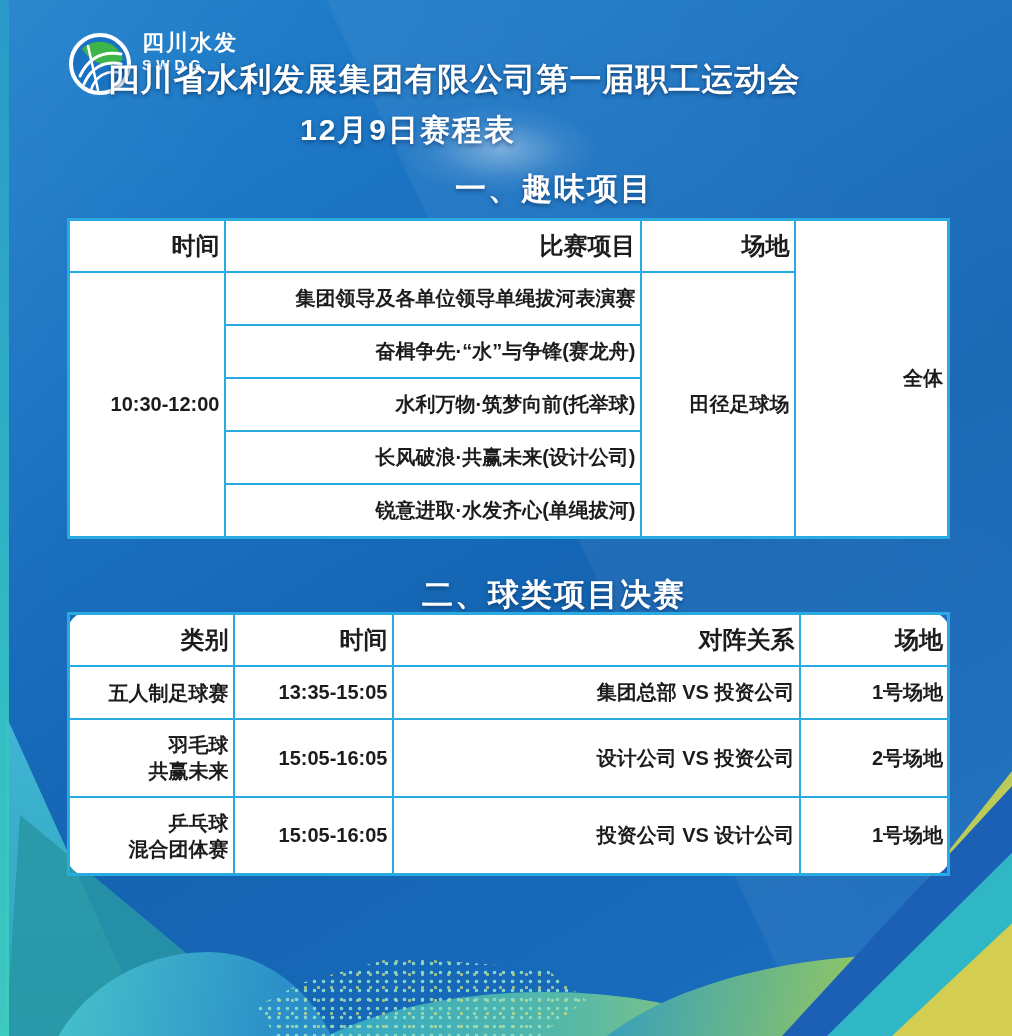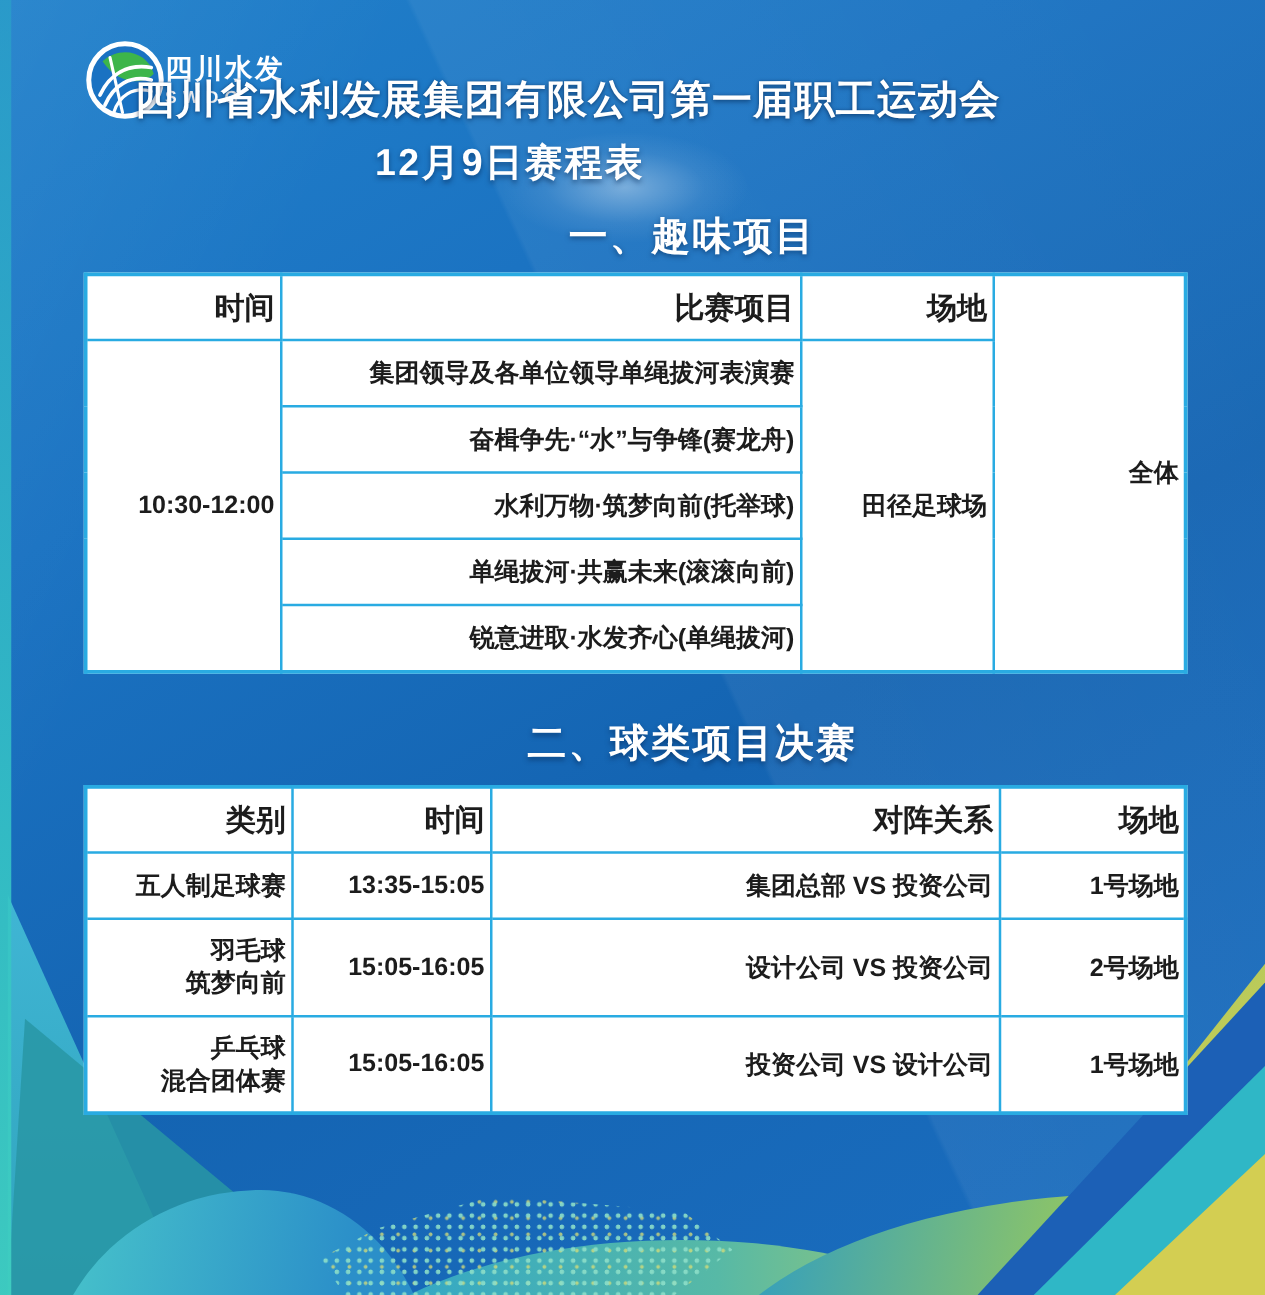--- a/index.html
+++ b/index.html
@@ -37,42 +37,42 @@
       clip-path:polygon(100% 0,100% 28%,34% 100%,8% 100%);}
   .corner-right-teal{right:0;bottom:0;width:250px;height:235px;background:#2fb7c6;
       clip-path:polygon(100% 22%,100% 52%,52% 100%,26% 100%);}
   .dots{left:256px;top:950px;width:330px;height:86px;
       background:
         radial-gradient(rgba(140,222,200,.9) 1.6px,transparent 2.1px) 0 0/9px 9px,
         radial-gradient(rgba(215,222,120,.75) 1.3px,transparent 1.8px) 4px 5px/13px 13px;
       clip-path:polygon(14% 38%,42% 8%,88% 22%,100% 58%,86% 100%,6% 100%,0 66%);}
 
   
-  .logo-wrap{position:absolute;left:68px;top:32px;display:flex;align-items:center;z-index:3;}
+  .logo-wrap{position:absolute;left:68px;top:32px;display:flex;gap:10px;z-index:3;}
   .logo-text .cn{color:#fff;font-size:22px;font-weight:bold;letter-spacing:2px;line-height:1;}
   .logo-text .en{color:#fff;font-size:14px;font-weight:bold;letter-spacing:5px;line-height:1;margin-top:4px;}
   .main-title{position:absolute;left:0;width:908px;top:58px;text-align:center;z-index:3;
       color:#fff;font-size:32px;font-weight:bold;letter-spacing:1px;
       text-shadow:0 2px 4px rgba(0,30,70,.5),0 0 2px rgba(0,30,70,.35);}
   .sub-title{position:absolute;left:0;width:816px;top:110px;text-align:center;z-index:3;
       color:#fff;font-size:30px;font-weight:bold;letter-spacing:2px;
       text-shadow:0 2px 4px rgba(0,30,70,.5);}
   .section-title{position:absolute;left:0;width:1012px;text-align:center;z-index:3;
       color:#fff;font-size:31px;font-weight:bold;letter-spacing:2px;
       text-shadow:0 2px 4px rgba(0,30,70,.5);padding-left:48px;}
   .st1{top:168px;} .st2{top:574px;}
 
   
   table.sched{position:absolute;left:67px;width:880px;z-index:3;border-collapse:collapse;
       table-layout:fixed;background:#fff;border:3px solid #29abe2;}
   table.sched th,table.sched td{border:2px solid #29abe2;text-align:right;vertical-align:middle;
       color:#1c1c1c;padding:0 4px;}
   table.sched th{font-size:24px;font-weight:bold;}
   table.sched td{font-size:20px;font-weight:600;}
-  .t1{top:218px;} .t2{top:628px;}
+  .t1{top:218px;} .t2{top:612px;border-radius:21px;}
   .t1 th{height:50px;} .t1 td.ev{height:51px;}
   .t2 th{height:50px;}
   .t2 tr.r1 td{height:51px;} .t2 tr.r2 td{height:50px;}
   .t2 tr.r3 td{height:76px;} .t2 tr.r4 td{height:75px;}
   td.pre{white-space:pre-line;line-height:1.3;margin-left:44px;}
 </style>
 </head>
 <body>
 
 <div class="poster">
@@ -130,21 +130,21 @@
       <td class="ev">集团领导及各单位领导单绳拔河表演赛</td>
       <td rowspan="5">田径足球场</td>
     </tr>
     <tr>
           <td class="ev">奋楫争先·“水”与争锋(赛龙舟)</td>
         </tr>
     <tr>
           <td class="ev">水利万物·筑梦向前(托举球)</td>
         </tr>
     <tr>
-          <td class="ev">单绳拔河·共赢未来(滚滚向前)</td>
+          <td class="ev">长风破浪·共赢未来(设计公司)</td>
         </tr>
     <tr>
           <td class="ev">锐意进取·水发齐心(单绳拔河)</td>
         </tr>
   </tbody>
     </table>
 
   <div class="section-title st2">二、球类项目决赛</div>
   <table class="sched t2">
     <colgroup>
@@ -161,21 +161,21 @@
       <th>场地</th>
     </tr>
     <tr class="r1">
       <td class="pre">五人制足球赛</td>
       <td>13:35-15:05</td>
       <td>集团总部 VS 投资公司</td>
       <td>1号场地</td>
     </tr>
     <tr class="r3">
       <td class="pre">羽毛球
-筑梦向前</td>
+共赢未来</td>
       <td>15:05-16:05</td>
       <td>设计公司 VS 投资公司</td>
       <td>2号场地</td>
     </tr>
     <tr class="r4">
       <td class="pre">乒乓球
 混合团体赛</td>
       <td>15:05-16:05</td>
       <td>投资公司 VS 设计公司</td>
       <td>1号场地</td>

